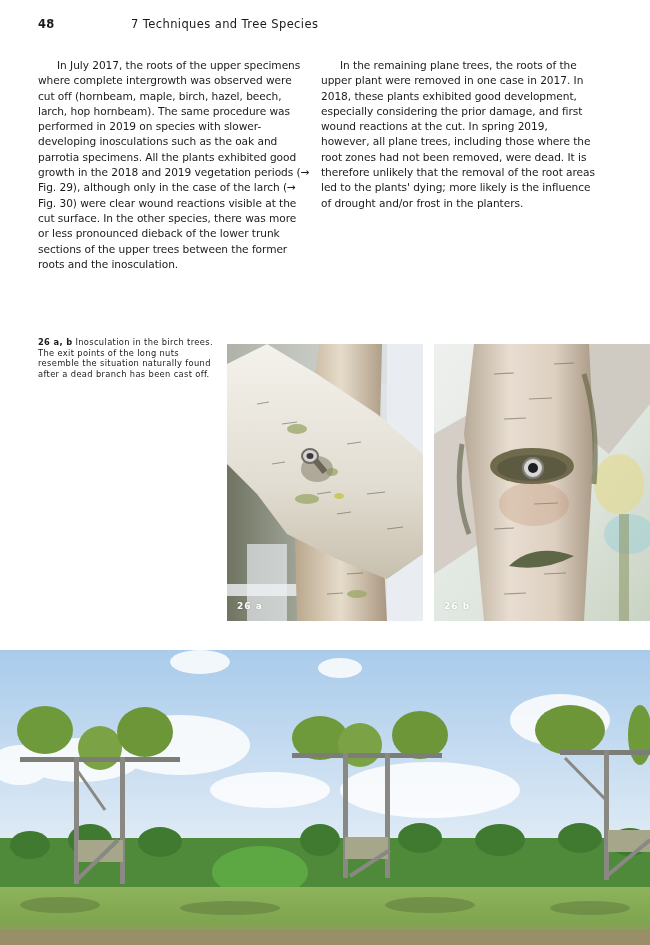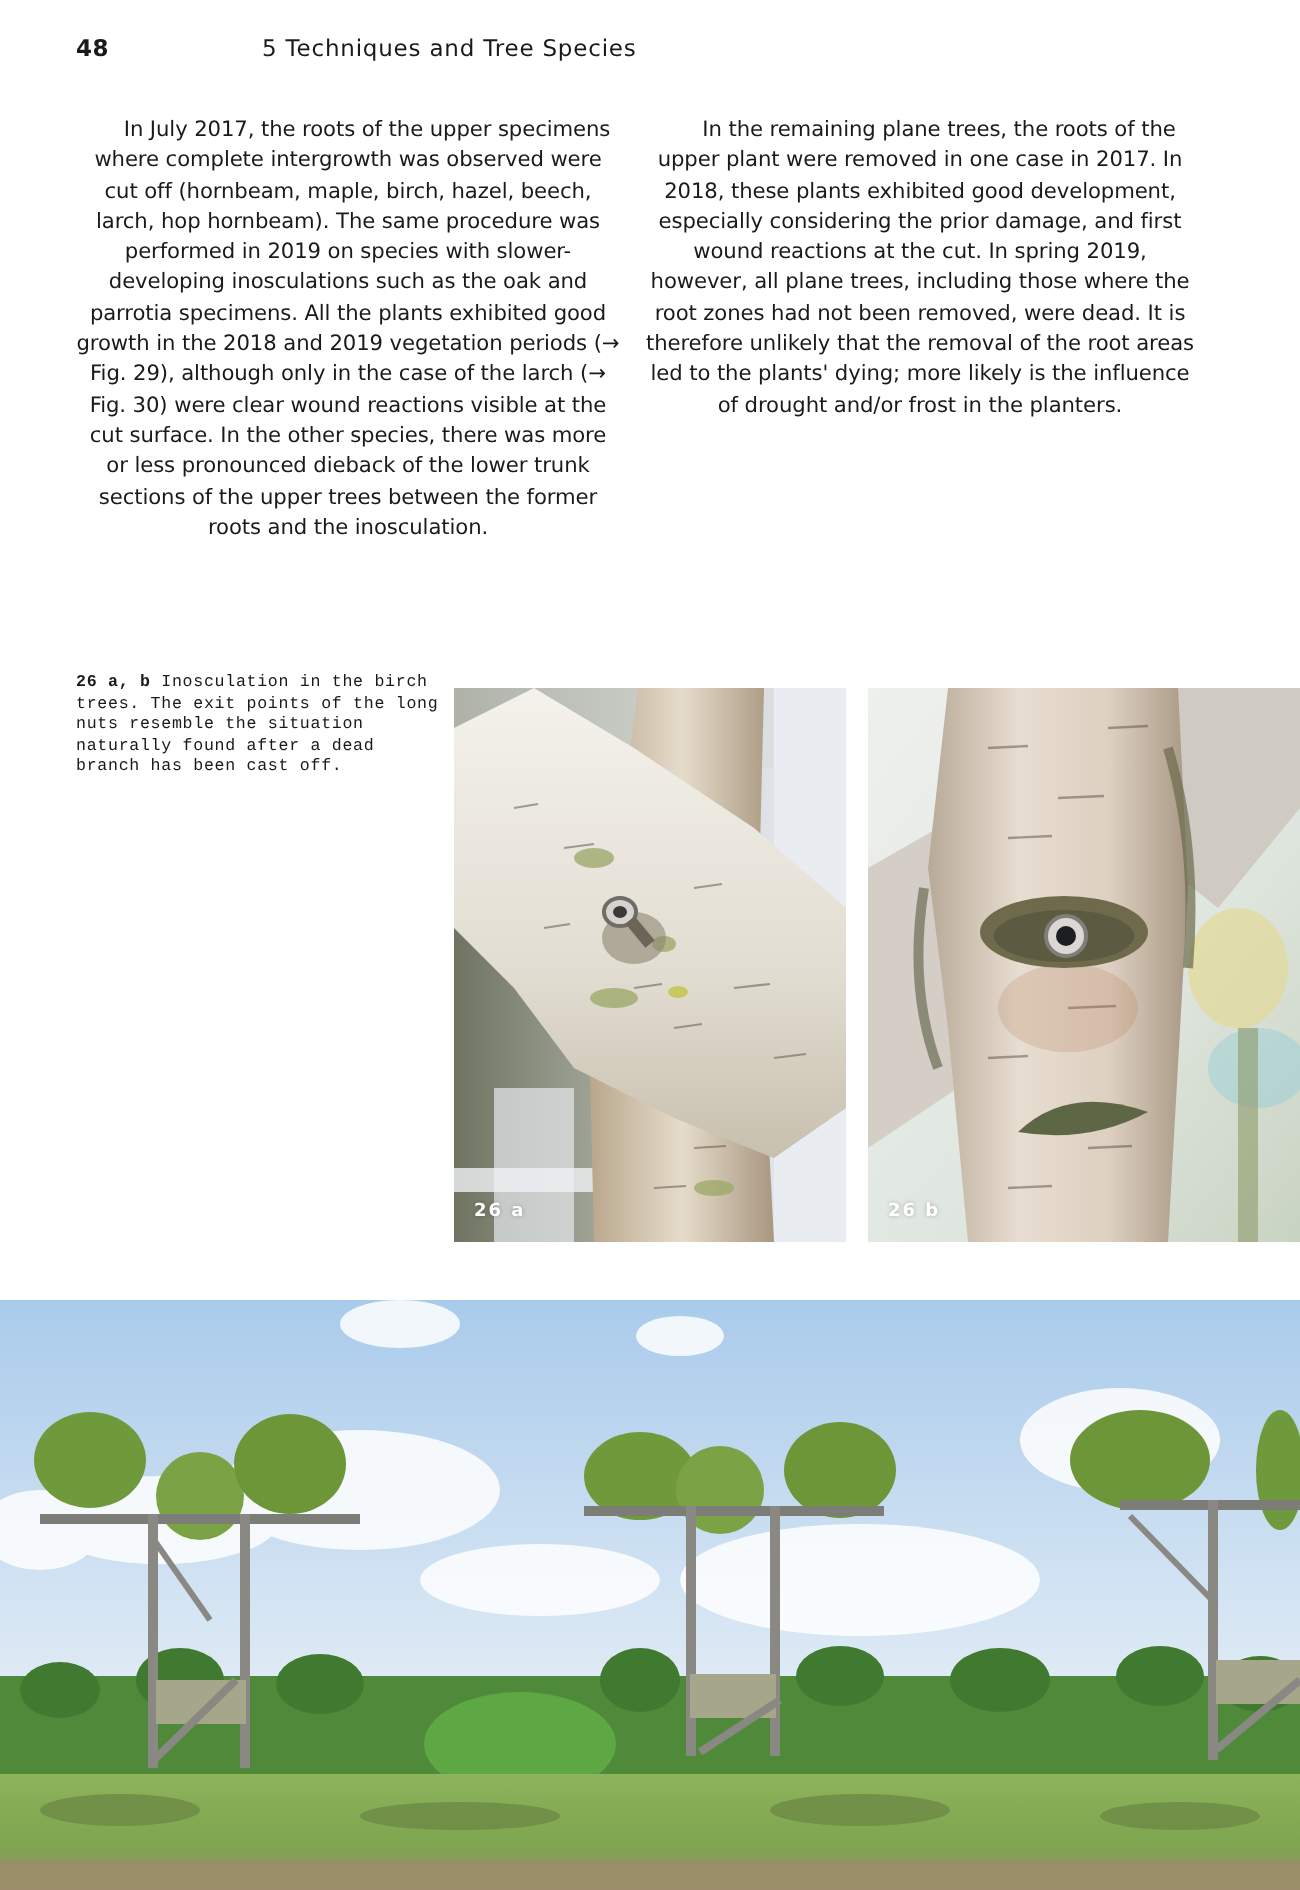--- a/index.html
+++ b/index.html
@@ -13,48 +13,47 @@
       position: absolute; top: 17px; left: 0; width: 650px; height: 16px;
       font-size: 11.5px;
     }
     .page-number { position: absolute; left: 38px; top: 0; font-weight: bold; letter-spacing: 0.3px; }
     .chapter-title { position: absolute; left: 131px; top: 0; letter-spacing: 0.4px; }
 
     .column {
       position: absolute; top: 58px;
       font-size: 10.6px; line-height: 15.3px;
       letter-spacing: -0.05px;
-      text-align: center;
     }
     .col-left { left: 38px; width: 272px; }
     .col-right { left: 321px; width: 278px; }
     .column p { margin: 0; text-indent: 19px; }
 
     .caption {
       position: absolute; left: 38px; top: 337px; width: 182px;
-      font-size: 8.3px; line-height: 10.6px; letter-spacing: 0.35px; font-family: Liberation Mono, monospace;
+      font-size: 8.3px; line-height: 10.6px; letter-spacing: 0.35px;
     }
     .caption .fig-ref { font-weight: bold; }
 
     .photo { position: absolute; overflow: hidden; }
     .photo-a { left: 227px; top: 344px; width: 196px; height: 277px; }
     .photo-b { left: 434px; top: 344px; width: 216px; height: 277px; }
     .photo-label {
       position: absolute; bottom: 10px; left: 10px;
       color: #ffffff; font-size: 9px; font-weight: bold; letter-spacing: 1px;
       text-shadow: 0 0 2px rgba(0,0,0,0.25);
     }
     .photo-c { left: 0; top: 650px; width: 650px; height: 295px; }
   </style>
 </head>
 <body>
 
 <div class="running-head">
   <span class="page-number">48</span>
-  <span class="chapter-title">5  Techniques and Tree Species</span>
+  <span class="chapter-title">7  Techniques and Tree Species</span>
 </div>
 
 <div class="column col-left">
   <p>In July 2017, the roots of the upper specimens where complete intergrowth was observed were cut off (hornbeam, maple, birch, hazel, beech, larch, hop hornbeam). The same procedure was performed in 2019 on species with slower-developing inosculations such as the oak and parrotia specimens. All the plants exhibited good growth in the 2018 and 2019 vegetation periods (→ Fig. 29), although only in the case of the larch (→ Fig. 30) were clear wound reactions visible at the cut surface. In the other species, there was more or less pronounced dieback of the lower trunk sections of the upper trees between the former roots and the inosculation.</p>
 </div>
 
 <div class="column col-right">
   <p>In the remaining plane trees, the roots of the upper plant were removed in one case in 2017. In 2018, these plants exhibited good development, especially considering the prior damage, and first wound reactions at the cut. In spring 2019, however, all plane trees, including those where the root zones had not been removed, were dead. It is therefore unlikely that the removal of the root areas led to the plants' dying; more likely is the influence of drought and/or frost in the planters.</p>
 </div>
 

